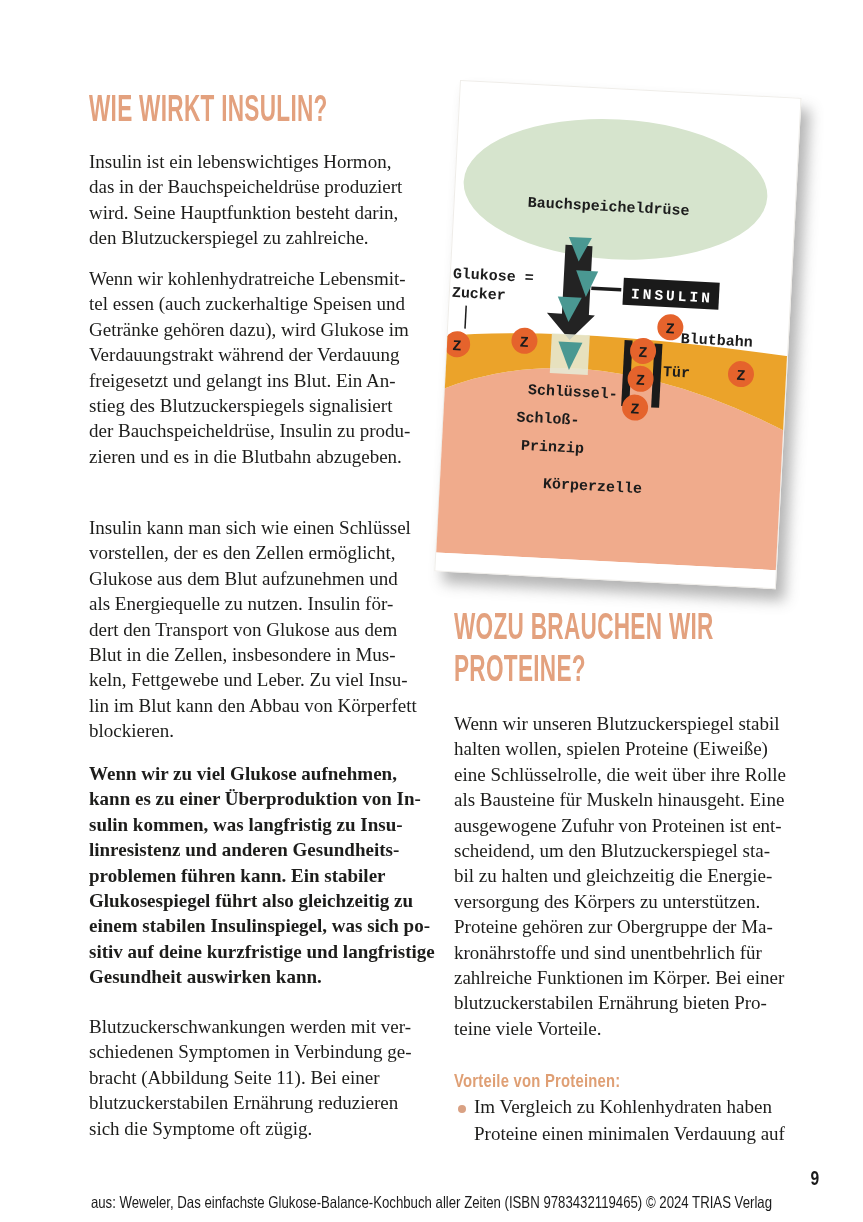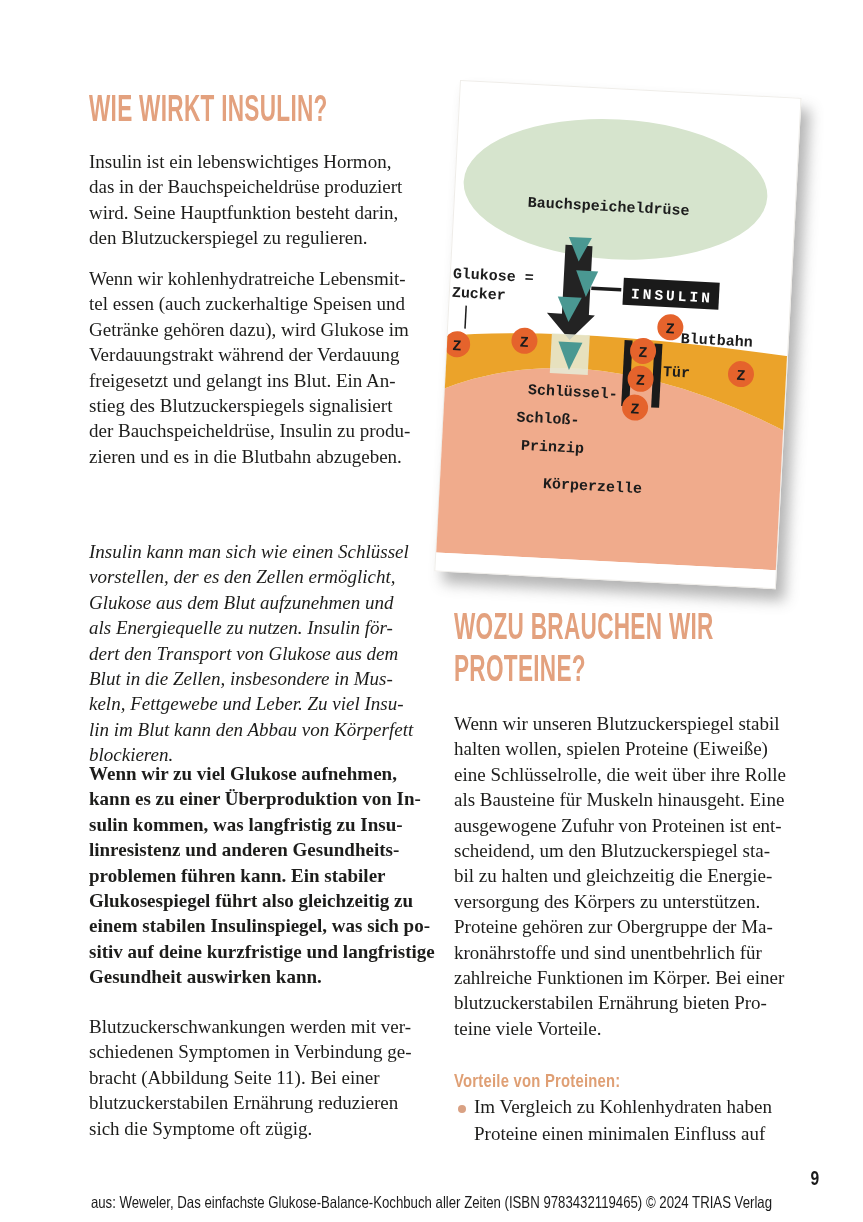--- a/index.html
+++ b/index.html
@@ -31,21 +31,21 @@
   .body{
     position:absolute;
     margin:0;
     font-size:19px;
     line-height:25.4px;
     white-space:pre;
     letter-spacing:0;
   }
   .p1{left:89px;top:149px;}
   .p2{left:89px;top:266px;}
-  .p3{left:89px;top:539px;font-style:italic;}
+  .p3{left:89px;top:515px;}
   .p4{left:89px;top:761px;font-weight:bold;}
   .p5{left:89px;top:1014px;}
   .pr{left:454px;top:711px;}
   
   .benefits-h{
     position:absolute;left:454px;top:1069px;margin:0;
     font-family:"Liberation Sans", sans-serif;
     font-weight:700;font-size:19px;line-height:23px;
     color:#df9f74;letter-spacing:.3px;
     transform:scaleX(.78);transform-origin:0 0;white-space:pre;
@@ -94,21 +94,21 @@
 </head>
 <body>
 
 <div class="page">
 
   <h1 class="headline h-insulin">WIE WIRKT INSULIN?</h1>
 
   <p class="body p1">Insulin ist ein lebenswichtiges Hormon,
 das in der Bauchspeicheldrüse produziert
 wird. Seine Hauptfunktion besteht darin,
-den Blutzuckerspiegel zu regulieren.</p>
+den Blutzuckerspiegel zu zahlreiche.</p>
   <p class="body p2">Wenn wir kohlenhydratreiche Lebensmit-
 tel essen (auch zuckerhaltige Speisen und
 Getränke gehören dazu), wird Glukose im
 Verdauungstrakt während der Verdauung
 freigesetzt und gelangt ins Blut. Ein An-
 stieg des Blutzuckerspiegels signalisiert
 der Bauchspeicheldrüse, Insulin zu produ-
 zieren und es in die Blutbahn abzugeben.</p>
   <p class="body p3">Insulin kann man sich wie einen Schlüssel
 vorstellen, der es den Zellen ermöglicht,
@@ -217,19 +217,19 @@
 kronährstoffe und sind unentbehrlich für
 zahlreiche Funktionen im Körper. Bei einer
 blutzuckerstabilen Ernährung bieten Pro-
 teine viele Vorteile.</p>
 
   <h3 class="benefits-h">Vorteile von Proteinen:</h3>
 
   <div class="bullet-row">
     <span class="bullet-dot"></span>
     <span class="bullet-text">Im Vergleich zu Kohlenhydraten haben
-Proteine einen minimalen Einfluss auf</span>
+Proteine einen minimalen Verdauung auf</span>
   </div>
 
   <p class="credit">aus: Weweler, Das einfachste Glukose-Balance-Kochbuch aller Zeiten (ISBN 9783432119465) © 2024 TRIAS Verlag</p>
   <p class="page-num">9</p>
 
 </div>
 
 </body></html>

